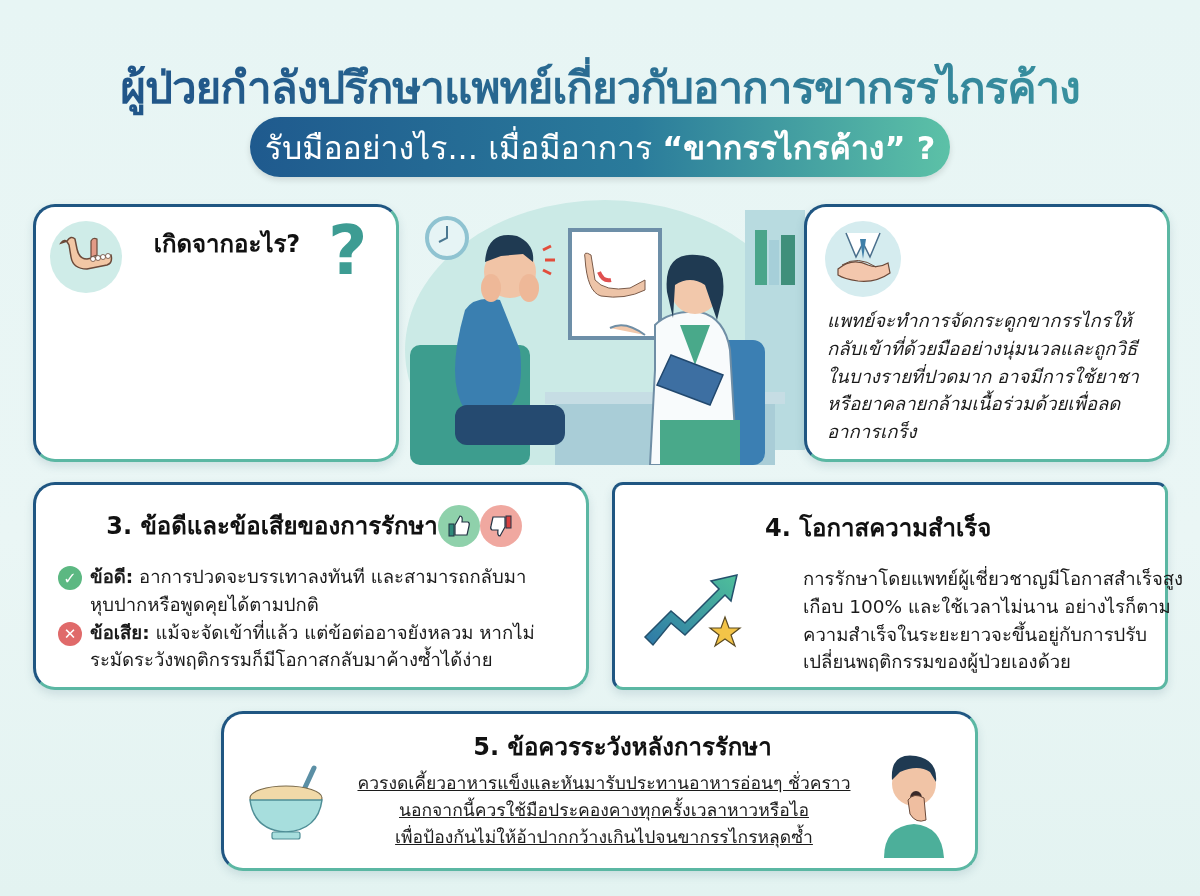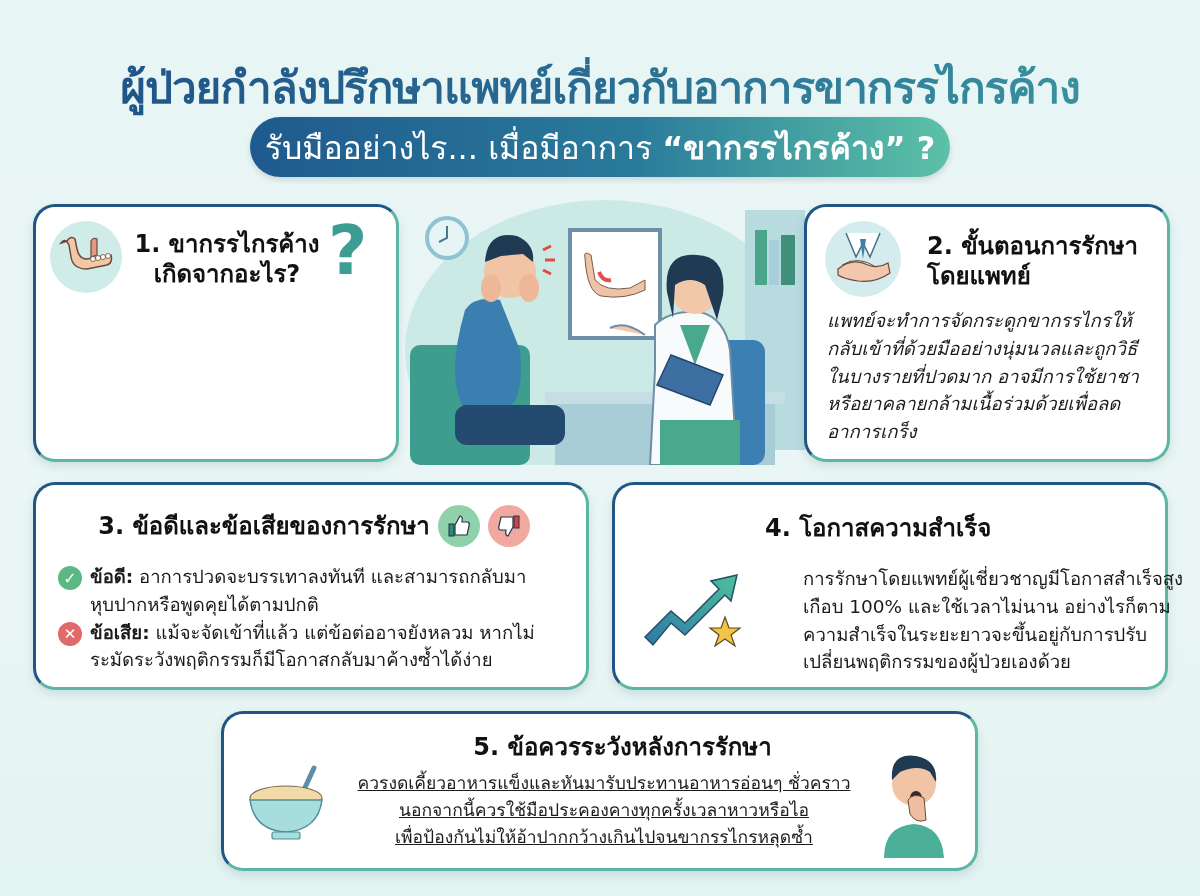--- a/index.html
+++ b/index.html
@@ -29,21 +29,21 @@
     position: absolute; background: #fff; border-radius: 22px;
     border: 3px solid #2f7d99;
     border-color: #1f5682 #5bb7a3 #5bb7a3 #1f5682;
     box-shadow: 0 4px 10px rgba(40,90,110,0.15);
   }
   .card h2 { font-size: 24px; font-weight: bold; color: #111; line-height: 1.25; }
   .card p { font-size: 18.5px; line-height: 1.5; color: #1a1a1a; }
   #c1 { left: 33px; top: 204px; width: 366px; height: 258px; }
   #c2 { left: 804px; top: 204px; width: 366px; height: 258px; }
   #c3 { left: 33px; top: 482px; width: 556px; height: 208px; }
-  #c4 { left: 612px; top: 482px; width: 556px; height: 208px; }
+  #c4 { left: 612px; top: 482px; width: 556px; height: 208px; border-radius: 11px; }
   #c5 { left: 221px; top: 711px; width: 757px; height: 160px; }
   .icon-circle { position: absolute; border-radius: 50%; display: flex; align-items: center; justify-content: center; }
   .scene { position: absolute; left: 405px; top: 200px; width: 400px; height: 265px; overflow: hidden; }
 </style>
 </head>
 <body>
 
 <h1 class="title">ผู้ป่วยกำลังปรึกษาแพทย์เกี่ยวกับอาการขากรรไกรค้าง</h1>
 
 <div class="pill">
@@ -58,21 +58,20 @@
       <path d="M34 6 Q36 2 40 4 L40 20 L34 22 Z" fill="#e39a86" stroke="#6b4a3a" stroke-width="1.2"></path>
       <g fill="#fff" stroke="#6b4a3a" stroke-width="0.8">
         <circle cx="36" cy="24" r="2.5"></circle>
           <circle cx="41" cy="23" r="2.5"></circle>
           <circle cx="46" cy="22" r="2.5"></circle>
           <circle cx="51" cy="21" r="2.5"></circle>
       </g>
     </svg>
   </div>
   <div style="position:absolute;left:96px;top:22px;width:190px;text-align:center;">
-    <h2>1. ขากรรไกรค้าง</h2>
     <h2>เกิดจากอะไร?</h2>
   </div>
   <div style="position:absolute;left:292px;top:10px;font-size:68px;font-weight:bold;color:#3d9c93;line-height:1;">?</div>
 </div>
 
 <div class="scene">
   <svg width="400" height="265" viewBox="0 0 400 265">
     <ellipse cx="200" cy="150" rx="200" ry="150" fill="#cbeae6"></ellipse>
     <rect x="340" y="10" width="70" height="240" fill="#b8dbe0"></rect>
     <rect x="350" y="30" width="12" height="55" fill="#4aa58a"></rect>
@@ -106,29 +105,25 @@
 
 <div class="card" id="c2">
   <div class="icon-circle" style="left:18px;top:14px;width:76px;height:76px;background:#d5ecef;">
     <svg width="62" height="60" viewBox="0 0 62 60">
       <path d="M14 4 L24 28 L31 14 L38 28 L48 4" fill="#fff" stroke="#4a6f8c" stroke-width="1.5"></path>
       <path d="M28 10 L31 30 L34 10 Z" fill="#3f7fa8"></path>
       <path d="M6 40 Q20 28 36 36 Q46 40 56 34 L58 44 Q44 54 26 52 Q12 50 6 46 Z" fill="#f3c7ad" stroke="#6b4a3a" stroke-width="1.2"></path>
       <path d="M10 36 Q26 26 44 38" stroke="#6b4a3a" stroke-width="1" fill="none"></path>
     </svg>
   </div>
-  <div style="position:absolute;left:120px;top:24px;width:230px;">
-    <h2>2. ขั้นตอนการรักษา</h2>
-    <h2>โดยแพทย์</h2>
-  </div>
   <p style="position:absolute;left:20px;top:100px;width:332px;font-style:italic;">แพทย์จะทำการจัดกระดูกขากรรไกรให้กลับเข้าที่ด้วยมืออย่างนุ่มนวลและถูกวิธี ในบางรายที่ปวดมาก อาจมีการใช้ยาชาหรือยาคลายกล้ามเนื้อร่วมด้วยเพื่อลดอาการเกร็ง</p>
 </div>
 
 <div class="card" id="c3">
-  <div style="position:absolute;left:0;top:20px;width:556px;display:flex;align-items:center;justify-content:center;gap:8px;">
+  <div style="position:absolute;left:0;top:20px;width:556px;display:flex;align-items:center;justify-content:center;gap:0;">
     <h2>3. ข้อดีและข้อเสียของการรักษา</h2>
     <span class="icon-circle" style="position:static;width:42px;height:42px;background:#8fd1ab;">
       <svg width="26" height="26" viewBox="0 0 26 26">
           <rect x="3" y="11" width="5" height="12" fill="#2f8a7a" stroke="#234" stroke-width="1"></rect>
           <path d="M9 12 L14 3 Q17 3 16 9 L22 9 Q24 10 23 13 L21 22 L9 22 Z" fill="#fff" stroke="#234" stroke-width="1.2"></path>
         </svg>
     </span>
     <span class="icon-circle" style="position:static;width:42px;height:42px;background:#f0a8a0;">
       <svg width="26" height="26" viewBox="0 0 26 26">
           <rect x="18" y="3" width="5" height="12" fill="#d84040" stroke="#234" stroke-width="1"></rect>

